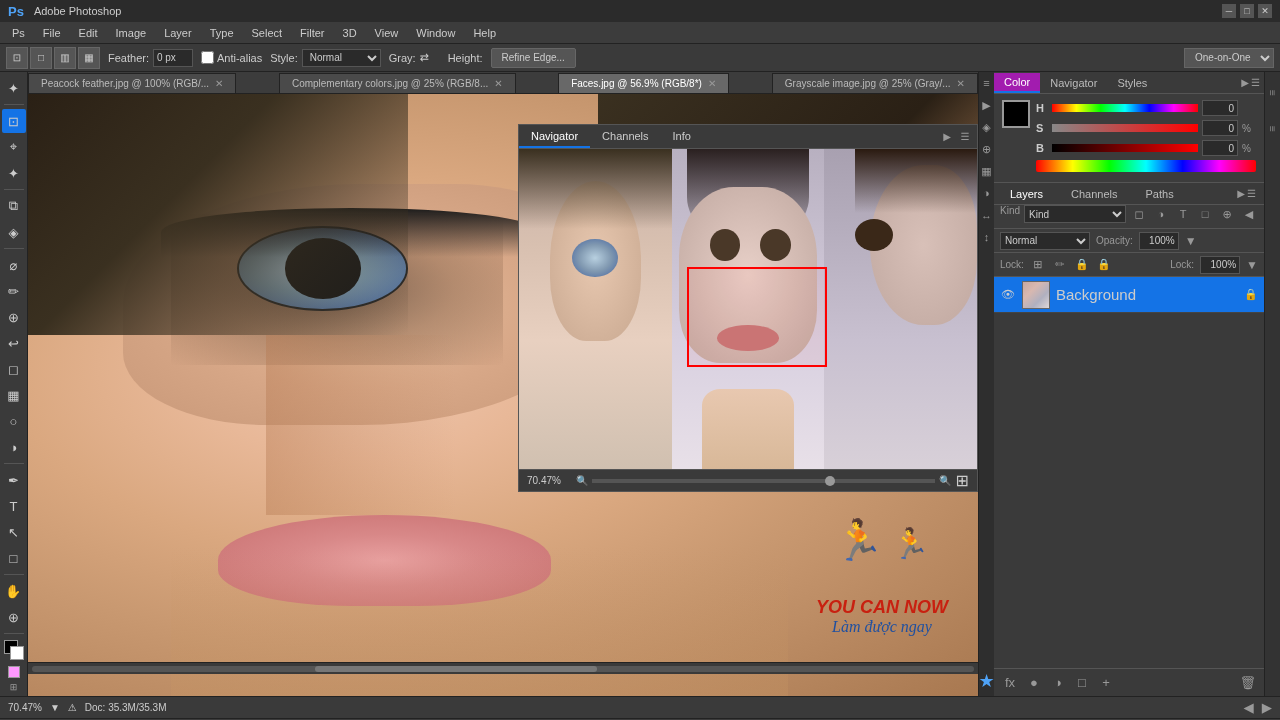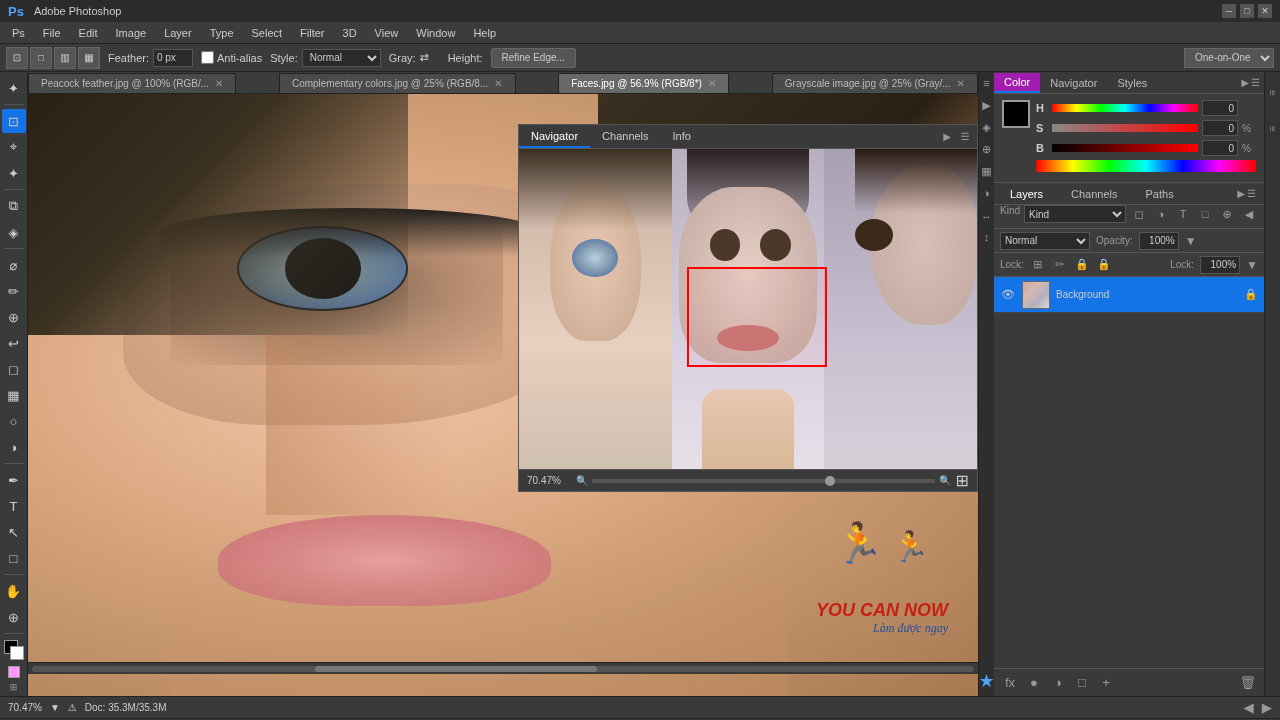--- a/index.html
+++ b/index.html
@@ -97,21 +97,21 @@
     #lock-row { height: 24px; display: flex; align-items: center; padding: 0 6px; gap: 6px; border-bottom: 1px solid #555; }
     .lock-label { font-size: 10px; color: #999; }
     .lock-icon-btn { width: 16px; height: 16px; background: none; border: none; color: #999; cursor: pointer; font-size: 11px; }
     .fill-label { font-size: 10px; color: #999; margin-left: auto; }
     .fill-input { width: 40px; height: 18px; background: #2a2a2a; border: 1px solid #555; color: #ccc; font-size: 10px; text-align: right; padding: 0 3px; }
     #layers-list { flex: 1; overflow-y: auto; background: #3a3a3a; }
     .layer-item { height: 36px; display: flex; align-items: center; padding: 0 6px; gap: 6px; border-bottom: 1px solid #444; cursor: pointer; }
     .layer-item.active { background: #1473e6; }
     .layer-vis-btn { width: 16px; height: 16px; display: flex; align-items: center; justify-content: center; cursor: pointer; }
     .layer-thumb { width: 28px; height: 28px; border: 1px solid #666; background: #666; overflow: hidden; }
-    .layer-name { font-size: 10px; color: #ccc; flex: 1; }
+    .layer-name { font-size: 15px; color: #ccc; flex: 1; }
     .layer-lock-icon { color: #999; font-size: 11px; }
     #layers-footer { height: 28px; display: flex; align-items: center; padding: 0 6px; gap: 4px; background: #3a3a3a; border-top: 1px solid #555; }
     .layer-action-btn { width: 20px; height: 20px; background: none; border: none; color: #999; cursor: pointer; font-size: 13px; display: flex; align-items: center; justify-content: center; }
     .side-icon { width: 14px; height: 14px; display: flex; align-items: center; justify-content: center; color: #999; cursor: pointer; font-size: 11px; }
 
     
     #outer-strip { width: 16px; background: #2e2e2e; display: flex; flex-direction: column; align-items: center; padding: 4px 0; gap: 8px; border-left: 1px solid #222; }
 
     
     #bottombar { height: 22px; background: #3a3a3a; display: flex; align-items: center; padding: 0 8px; gap: 8px; border-top: 1px solid #222; font-size: 10px; color: #ccc; }
@@ -364,21 +364,21 @@
         </div>
 
         <div id="watermark">
           <div style="text-align:center;">
             
             <div style="position:relative; width:100px; height:80px; display:inline-block;">
               <div style="color:#e03020;font-size:40px;display:inline-block;">🏃</div>
               <div style="color:#1040c0;font-size:30px;display:inline-block;margin-left:5px;">🏃</div>
             </div>
             <div style="font-size:18px;font-weight:bold;color:#c82010;font-style:italic;">YOU CAN NOW</div>
-            <div style="font-size:12px;color:#2050a0;font-style:italic;font-family:serif;text-align:right;">Làm được ngay</div>
+            <div style="font-size:16px;color:#2050a0;font-style:italic;font-family:serif;">Làm được ngay</div>
           </div>
         </div>
 
       </div>
     </div>
 
     <div id="canvas-hscroll" style="position:absolute;bottom:22px;left:0;right:0;height:12px;background:#3a3a3a;border-top:1px solid #222;display:flex;align-items:center;padding:0 4px;">
       <div style="flex:1;height:6px;background:#555;border-radius:3px;position:relative;">
         <div style="position:absolute;left:30%;width:30%;height:100%;background:#777;border-radius:3px;cursor:pointer;"></div>
       </div>

